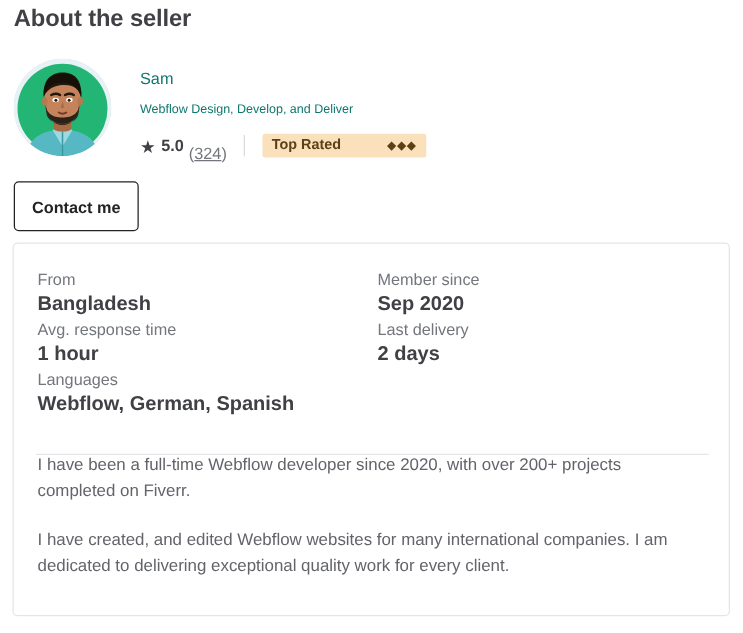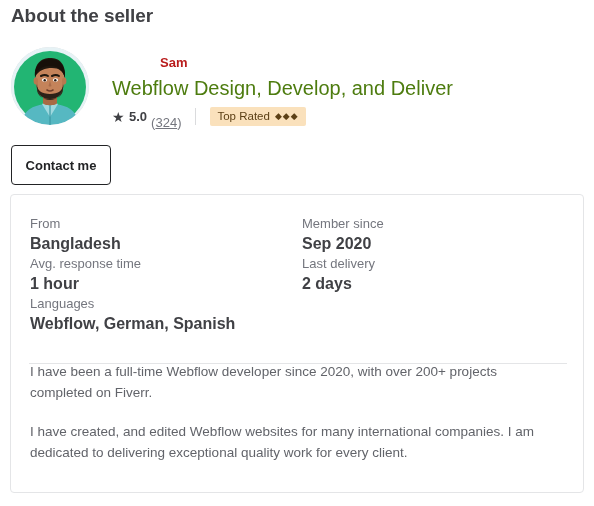--- a/index.html
+++ b/index.html
@@ -60,29 +60,28 @@
     box-shadow: 0 0 0 1px #e4e5e7 inset;
   }
   .avatar svg { display: block; width: 78px; height: 78px; }
 
   .seller-meta {
     margin-left: 23px;
     padding-top: 8px;
   }
   .seller-name {
     font-size: 13px;
-    font-weight: bold;
-    color: #b91c1c;
+    font-weight: normal;
+    color: #0f766e;
     line-height: 16px;
-    margin-left: 48px;
   }
   .seller-tagline {
     margin-top: 8px;
-    font-size: 20px;
-    color: #4d7c0f;
+    font-size: 10px;
+    color: #0f766e;
     line-height: 18px;
   }
 
   .rating-row {
     margin-top: 9px;
     display: flex;
     align-items: center;
     height: 21px;
   }
   .star-icon {
@@ -114,25 +113,26 @@
     height: 17px;
     background: #dadbdd;
     margin: 0 14px;
   }
   .badge {
     display: inline-flex;
     align-items: center;
     background: #fae1bc;
     color: #5c4016;
     font-size: 11.5px;
-    font-weight: normal;
+    font-weight: bold;
     padding: 3px 7px 4px 7px;
     border-radius: 2px;
     line-height: 12px;
     white-space: nowrap;
+    gap: 32px;
   }
   .badge .diamonds {
     margin-left: 5px;
     letter-spacing: 1px;
     font-size: 9px;
     color: #5c4016;
   }
 
   
   .contact-btn {

